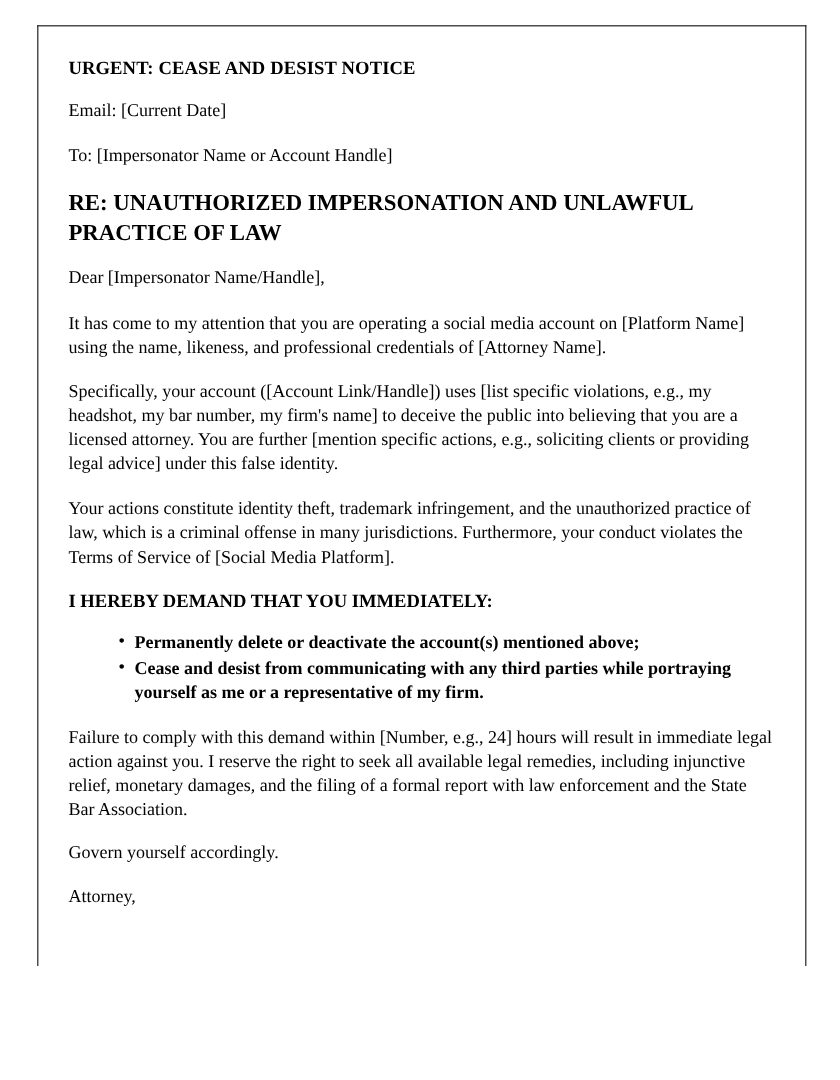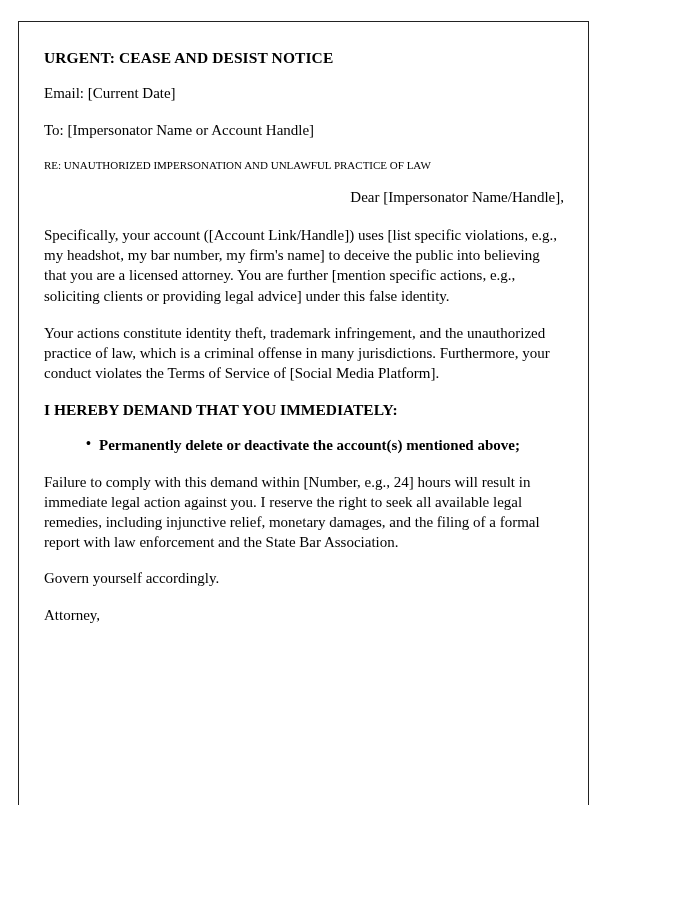--- a/index.html
+++ b/index.html
@@ -9,23 +9,23 @@
   }
   body {
     width: 700px;
     height: 900px;
     overflow: hidden;
     font-family: "Liberation Serif", "DejaVu Serif", serif;
     color: #000000;
   }
   .page {
     position: absolute;
-    left: 18px;
+    left: 31px;
     top: 21px;
-    width: 571px;
+    width: 641px;
     height: 784px;
     border: 1.5px solid #222222;
     border-bottom: none;
     box-sizing: border-box;
     background: #ffffff;
     overflow: hidden;
   }
   .page-inner {
     padding: 26px 24px 0 25px;
   }
@@ -38,31 +38,30 @@
   }
   .meta-line {
     font-size: 15px;
     line-height: 1.33;
     margin: 0;
   }
   .block-gap {
     margin-bottom: 17px;
   }
   .re-heading {
-    font-size: 11px;
-    font-weight: normal;
+    font-size: 19px;
+    font-weight: bold;
     line-height: 1.28;
     margin: 0 0 16px 0;
     max-width: 575px;
   }
   .salutation {
     font-size: 15px;
     line-height: 1.33;
     margin: 0 0 17px 0;
-    text-align: right;
   }
   p.body-text {
     font-size: 15px;
     line-height: 1.34;
     margin: 0 0 17px 0;
     max-width: 592px;
     text-align: left;
   }
   .demand-heading {
     font-size: 15.5px;
@@ -108,27 +107,29 @@
     <div class="meta-line block-gap">Email: [Current Date]</div>
 
     <div class="block-gap">
       <div class="meta-line">To: [Impersonator Name or Account Handle]</div>
     </div>
 
     <div class="re-heading">RE: UNAUTHORIZED IMPERSONATION AND UNLAWFUL PRACTICE OF LAW</div>
 
     <div class="salutation">Dear [Impersonator Name/Handle],</div>
 
+    <p class="body-text">It has come to my attention that you are operating a social media account on [Platform Name] using the name, likeness, and professional credentials of [Attorney Name].</p>
     <p class="body-text">Specifically, your account ([Account Link/Handle]) uses [list specific violations, e.g., my headshot, my bar number, my firm's name] to deceive the public into believing that you are a licensed attorney. You are further [mention specific actions, e.g., soliciting clients or providing legal advice] under this false identity.</p>
     <p class="body-text">Your actions constitute identity theft, trademark infringement, and the unauthorized practice of law, which is a criminal offense in many jurisdictions. Furthermore, your conduct violates the Terms of Service of [Social Media Platform].</p>
 
     <div class="demand-heading">I HEREBY DEMAND THAT YOU IMMEDIATELY:</div>
 
     <ul class="demand-list">
       <li>Permanently delete or deactivate the account(s) mentioned above;</li>
+      <li>Cease and desist from communicating with any third parties while portraying yourself as me or a representative of my firm.</li>
     </ul>
 
     <p class="body-text">Failure to comply with this demand within [Number, e.g., 24] hours will result in immediate legal action against you. I reserve the right to seek all available legal remedies, including injunctive relief, monetary damages, and the filing of a formal report with law enforcement and the State Bar Association.</p>
 
     <div class="closing">Govern yourself accordingly.</div>
 
     <div class="closing">Attorney,</div>
 
   </div>
 </div>

